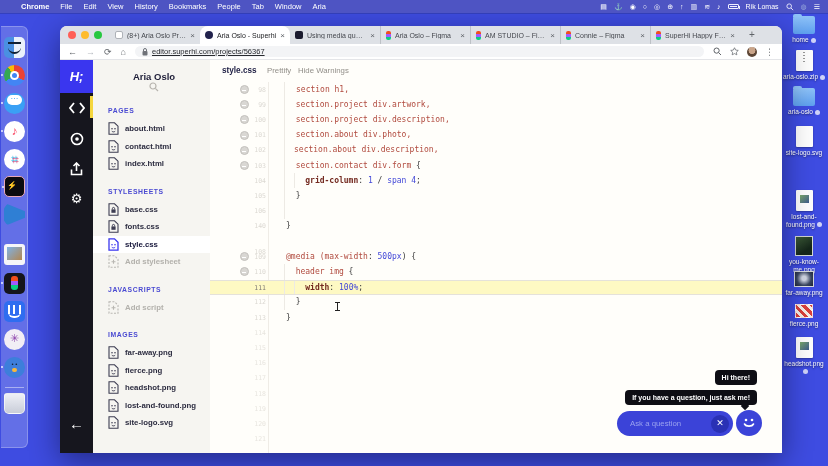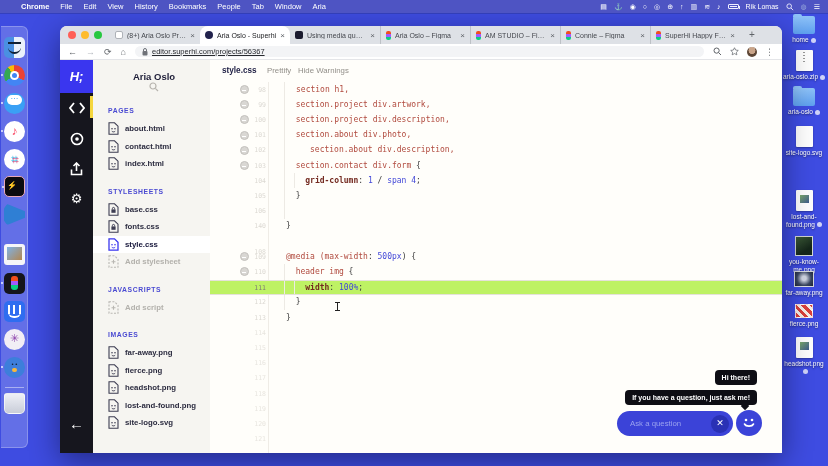--- a/index.html
+++ b/index.html
@@ -120,21 +120,21 @@
   .p-item { display:flex; align-items:center; gap:6px; height:17.5px; padding-left:15px; font-size:7.8px; font-weight:bold; color:#2c2c40; }
   .p-item.muted { color:#b3b1ac; font-weight:bold; }
   .p-item.active { background:#fff; color:#15153a; }
 
   #codearea { position:absolute; left:150px; top:0; right:0; bottom:0; background:#fffefa; }
   #ed-toolbar { position:absolute; left:0; top:0; right:0; height:22px; }
   #ed-file { position:absolute; left:12px; top:6px; font-size:8.2px; font-weight:bold; color:#232347; }
   .ed-action { position:absolute; top:6px; font-size:7.8px; color:#928f89; }
   #gutter-line { position:absolute; left:58px; top:22px; bottom:0; width:1px; background:#efece6; }
   .cl { position:absolute; left:0; right:0; height:15.2px; }
-  .cl.active { background:#bef264; border-top:1px solid #e5e2da; border-bottom:1px solid #e5e2da;text-decoration:underline; }
+  .cl.active { background:#fef9c3; border-top:1px solid #e5e2da; border-bottom:1px solid #e5e2da;text-decoration:underline; }
   .warn { position:absolute; left:30px; top:3px; width:9px; height:9px; border:1.5px solid #c3c1bd; border-radius:50%; background:#d9d7d3; }
   .warn:before { content:""; position:absolute; left:1px; top:2px; width:4px; height:2px; border-bottom:1px solid #fff; }
   .num { position:absolute; left:38px; width:18px; text-align:right; top:3.5px; font-size:6.5px; color:#dcd9d3; font-family:"DejaVu Sans Mono", monospace; }
   .cl.active .num { color:#7d7a74; }
   .guide { position:absolute; top:0; bottom:0; width:1px; background:#edeae4; }
   .ct { position:absolute; left:76px; top:2.6px; font-family:"DejaVu Sans Mono", monospace; font-size:8px; white-space:pre; }
   .tk-r { color:#b14a3e; } .tk-b { color:#4348d8; } .tk-d { color:#3a3a3a; } .tk-p { color:#73291f; font-weight:bold; }
   #ibeam { position:absolute; width:1px; height:9px; background:#222; }
   #ibeam:before, #ibeam:after { content:""; position:absolute; left:-2px; width:5px; height:1px; background:#222; }
   #ibeam:after { bottom:0; }
@@ -543,21 +543,21 @@
           <div class="cl" style="top: 67.6px;">
             <span class="warn"></span>
             <span class="num">101</span>
             <span class="guide" style="left: 74px;"></span>
             <span class="ct" style="padding-left: 9.64px;"><span class="tk-r">section.about div.photo,</span></span>
           </div>
           <div class="cl" style="top: 82.8px;">
             <span class="warn"></span>
             <span class="num">102</span>
             <span class="guide" style="left: 74px;"></span>
-            <span class="ct" style="padding-left: 24px;"><span class="tk-r">section.about div.description,</span></span>
+            <span class="ct" style="padding-left: 8px;"><span class="tk-r">section.about div.description,</span></span>
           </div>
           <div class="cl" style="top: 98px;">
             <span class="warn"></span>
             <span class="num">103</span>
             <span class="guide" style="left: 74px;"></span>
             <span class="ct" style="padding-left: 9.64px;"><span class="tk-r">section.contact div.form </span><span class="tk-d">{</span></span>
           </div>
           <div class="cl" style="top: 113.2px;">
             <span class="num">104</span>
             <span class="guide" style="left: 74px;"></span>

